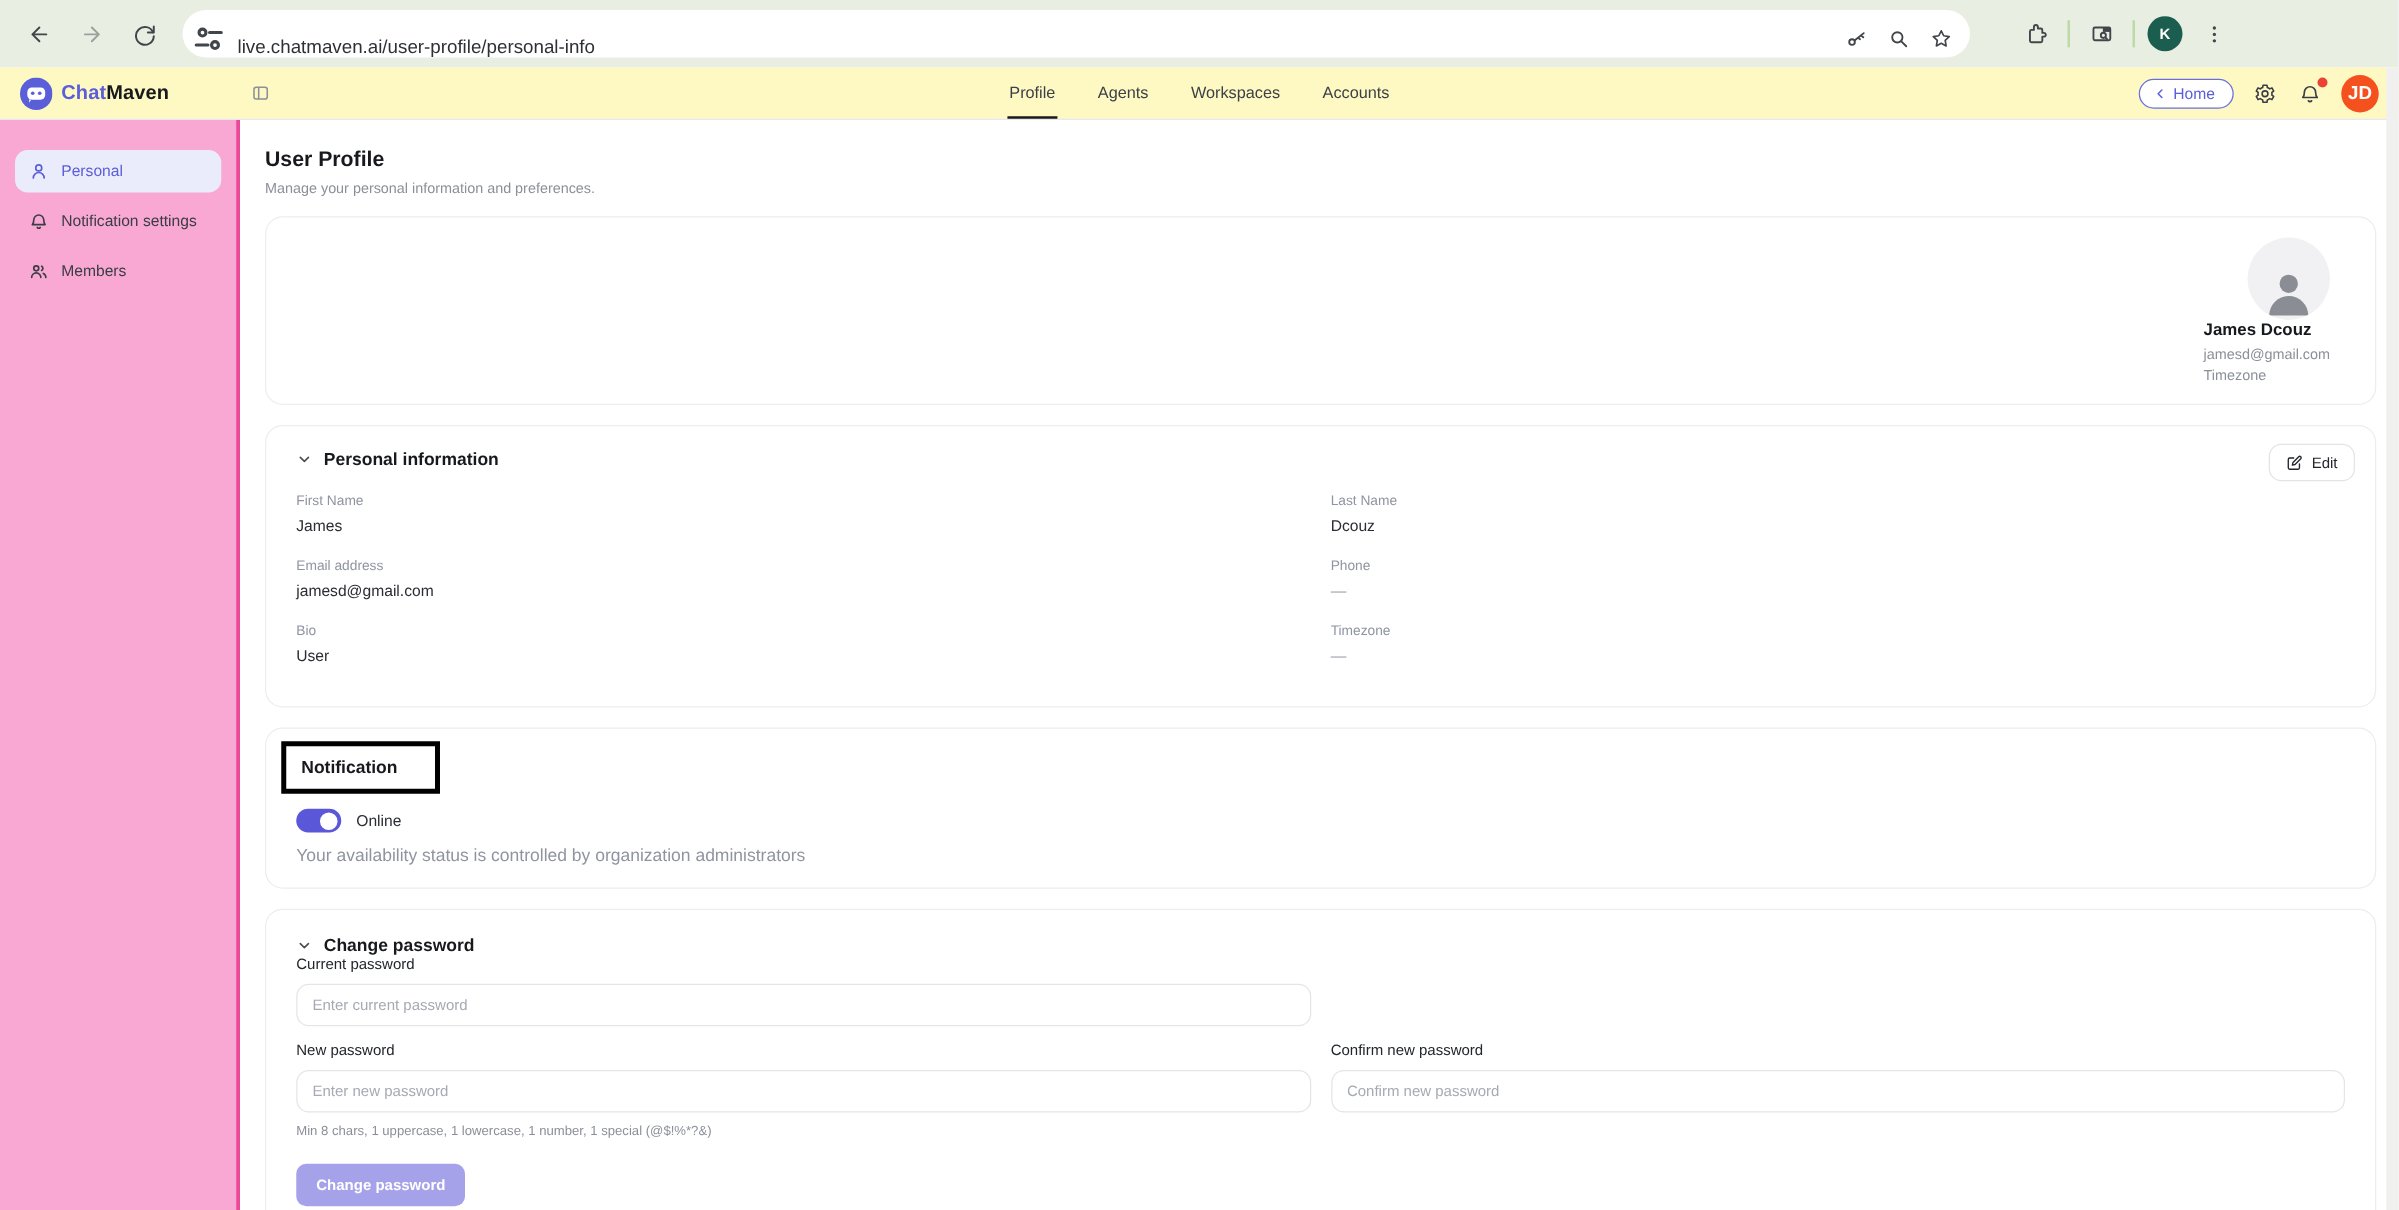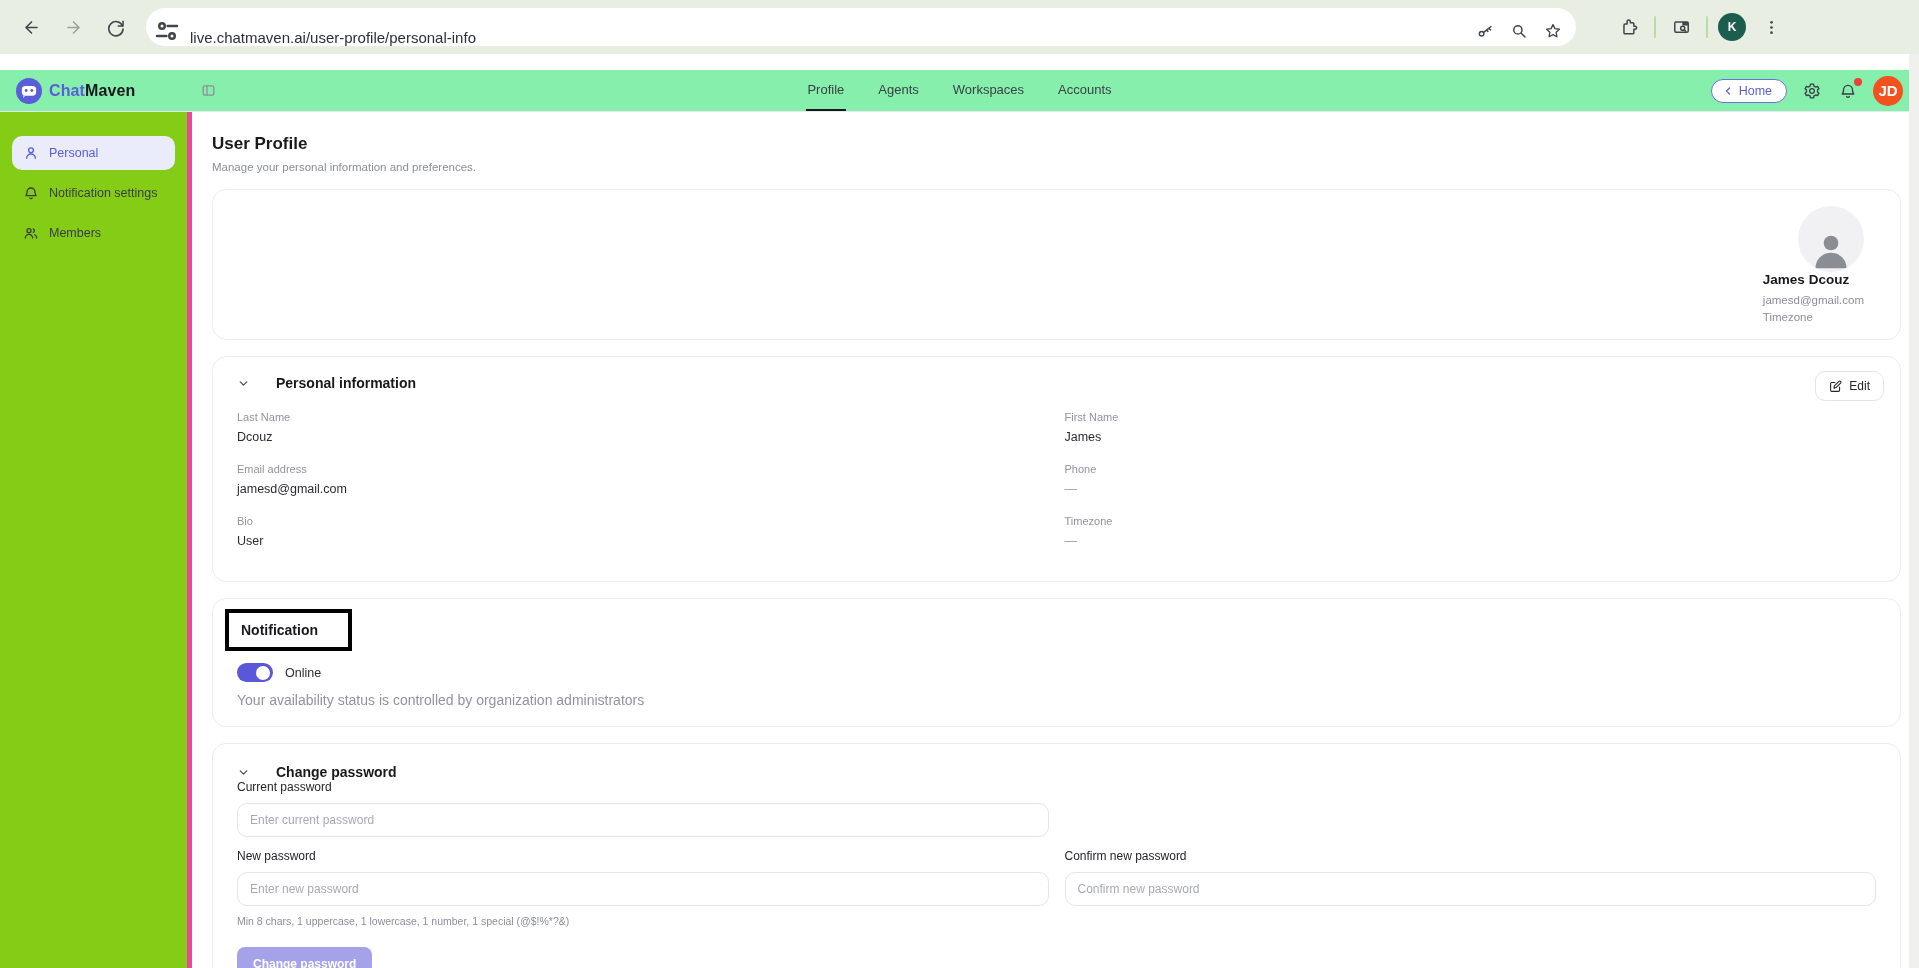--- a/index.html
+++ b/index.html
@@ -15,42 +15,42 @@
   .url-text { font-size: 15px; color: #2d3034; margin-left: 8px; flex: 1 1 auto; white-space: nowrap; overflow: hidden; }
   .pill-icon { width: 30px; height: 30px; display: flex; align-items: center; justify-content: center; margin-left: 4px; }
   .pill-icon svg { width: 18px; height: 18px; }
   .chrome-right { display: flex; align-items: center; gap: 10px; margin-left: 26px; margin-right: 4px; }
   .chrome-sep { width: 2px; height: 22px; background: #bcd9a6; border-radius: 1px; }
   .chrome-icon { width: 30px; height: 30px; display: flex; align-items: center; justify-content: center; }
   .chrome-icon svg { width: 19px; height: 19px; }
   .chrome-avatar { width: 28px; height: 28px; border-radius: 50%; color: #fff; font-size: 12px; font-weight: 700; display: flex; align-items: center; justify-content: center; }
 
   
-  .app-header { height: 42px; background: #86efac; border-bottom: 1px solid #e7e8ec; display: flex; align-items: center; padding: 16px 16px; position: relative; margin-top: 16px; }
+  .app-header { height: 42px; background: #fef9c3; border-bottom: 1px solid #e7e8ec; display: flex; align-items: center; padding: 16px 16px; position: relative; }
   .brand { display: flex; align-items: center; gap: 7px; }
   .brand svg { width: 26px; height: 26px; }
   .brand-text { font-size: 16px; font-weight: 700; letter-spacing: .1px; }
   .brand-chat { color: #5a5ed8; }
   .brand-maven { color: #17191d; }
   .panel-toggle { margin-left: 66px; display: flex; align-items: center; cursor: pointer; }
   .panel-toggle svg { width: 15px; height: 15px; }
   .tabs { position: absolute; left: 50%; top: 0; transform: translateX(-50%); height: 100%; display: flex; gap: 30px; }
   .tab { display: flex; align-items: center; font-size: 13px; color: #3c4047; cursor: pointer; border-bottom: 2.5px solid transparent; padding: 0 2px; }
   .tab.active { border-bottom-color: #17191d; font-weight: 400; }
   .header-right { margin-left: auto; display: flex; align-items: center; gap: 14px; }
   .home-btn { display: inline-flex; align-items: center; gap: 5px; border: 1px solid #6b6fdb; color: #5a5ed8; border-radius: 999px; padding: 4px 14px 4px 10px; font-size: 12.5px; cursor: pointer; background: #fff; }
   .home-btn svg { width: 12px; height: 12px; }
   .hdr-icon { position: relative; display: flex; align-items: center; justify-content: center; width: 22px; height: 22px; cursor: pointer; }
   .hdr-icon svg { width: 18px; height: 18px; }
   .badge-dot { position: absolute; top: -2px; right: -3px; width: 8px; height: 8px; border-radius: 50%; }
   .user-avatar { width: 30px; height: 30px; border-radius: 50%; color: #fff; font-size: 15px; font-weight: 700; display: flex; align-items: center; justify-content: center; cursor: pointer; }
 
   
   .shell { display: flex; height: 872px; }
-  .sidebar { width: 192px; flex: 0 0 auto; border-right: 5px solid #ec4899; padding-top: 24px; background: #84cc16; }
+  .sidebar { width: 192px; flex: 0 0 auto; border-right: 3px solid #ec4899; padding-top: 24px; background: #f9a8d4; }
   .side-item { display: flex; align-items: center; gap: 10px; height: 34px; margin: 0 12px 6px; padding: 0 11px; border-radius: 10px; font-size: 12.5px; color: #3a3d45; cursor: pointer; }
   .side-item svg { width: 16px; height: 16px; flex: 0 0 auto; }
   .side-item.active { background: #ebecfb; color: #5a5ed8; }
 
   .main { flex: 1 1 auto; padding: 22px 18px 0 20px; overflow: hidden; }
   .page-title { font-size: 17px; font-weight: 700; color: #17191d; }
   .page-subtitle { font-size: 11.5px; color: #8b8f98; margin-top: 7px; }
 
   .card { border: 1px solid #ededf0; border-radius: 14px; background: #fff; margin-top: 16px; position: relative; }
 
@@ -58,21 +58,21 @@
   .profile-card { display: flex; align-items: flex-end; padding: 16px 36px; flex-direction: column; }
   .big-avatar { width: 66px; height: 66px; border-radius: 50%; background: #f1f1f4; display: flex; align-items: flex-end; justify-content: center; overflow: hidden; }
   .big-avatar svg { width: 44px; height: 44px; }
   .profile-info { margin-left: 20px; }
   .profile-name { font-size: 13.5px; font-weight: 700; color: #17191d; }
   .profile-email { font-size: 11.5px; color: #8b8f98; margin-top: 7px; }
   .profile-tz { font-size: 11.5px; color: #8b8f98; margin-top: 5px; }
 
   
   .section-card { padding: 18px 24px 14px; }
-  .section-head { display: flex; align-items: center; gap: 26px; }
+  .section-head { display: flex; align-items: center; gap: 9px; }
   .section-head svg { width: 13px; height: 13px; }
   .section-title { font-size: 14px; font-weight: 700; color: #17191d; }
   .edit-btn { position: absolute; top: 14px; right: 16px; display: inline-flex; align-items: center; gap: 7px; border: 1px solid #e3e4e8; border-radius: 10px; background: #fff; padding: 7px 13px; font-size: 12px; color: #23262b; cursor: pointer; }
   .edit-btn svg { width: 13px; height: 13px; }
   .fields-grid { display: grid; grid-template-columns: 1fr 1fr; column-gap: 16px; margin-top: 20px; }
   .field { margin-bottom: 19px; }
   .field-label { font-size: 11px; color: #9094a0; }
   .field-value { font-size: 12.5px; color: #2a2d33; margin-top: 7px; }
   .field-value.dash { color: #9aa0a8; }
 
@@ -278,26 +278,26 @@
       </div>
       <button class="edit-btn">
         <svg viewBox="0 0 24 24" fill="none" stroke="#23262b" stroke-width="2" stroke-linecap="round" stroke-linejoin="round">
             <path d="M11 4.5H5a2 2 0 0 0-2 2V19a2 2 0 0 0 2 2h12.5a2 2 0 0 0 2-2v-6"></path>
             <path d="M18.4 2.6a2.1 2.1 0 0 1 3 3L13 14l-4 1 1-4z"></path>
           </svg>
         <span>Edit</span>
       </button>
       <div class="fields-grid">
         <div class="field">
+          <div class="field-label">First Name</div>
+          <div class="field-value">James</div>
+        </div>
+        <div class="field">
           <div class="field-label">Last Name</div>
           <div class="field-value">Dcouz</div>
-        </div>
-        <div class="field">
-          <div class="field-label">First Name</div>
-          <div class="field-value">James</div>
         </div>
         <div class="field">
           <div class="field-label">Email address</div>
           <div class="field-value">jamesd@gmail.com</div>
         </div>
         <div class="field">
           <div class="field-label">Phone</div>
           <div class="field-value dash">—</div>
         </div>
         <div class="field">

